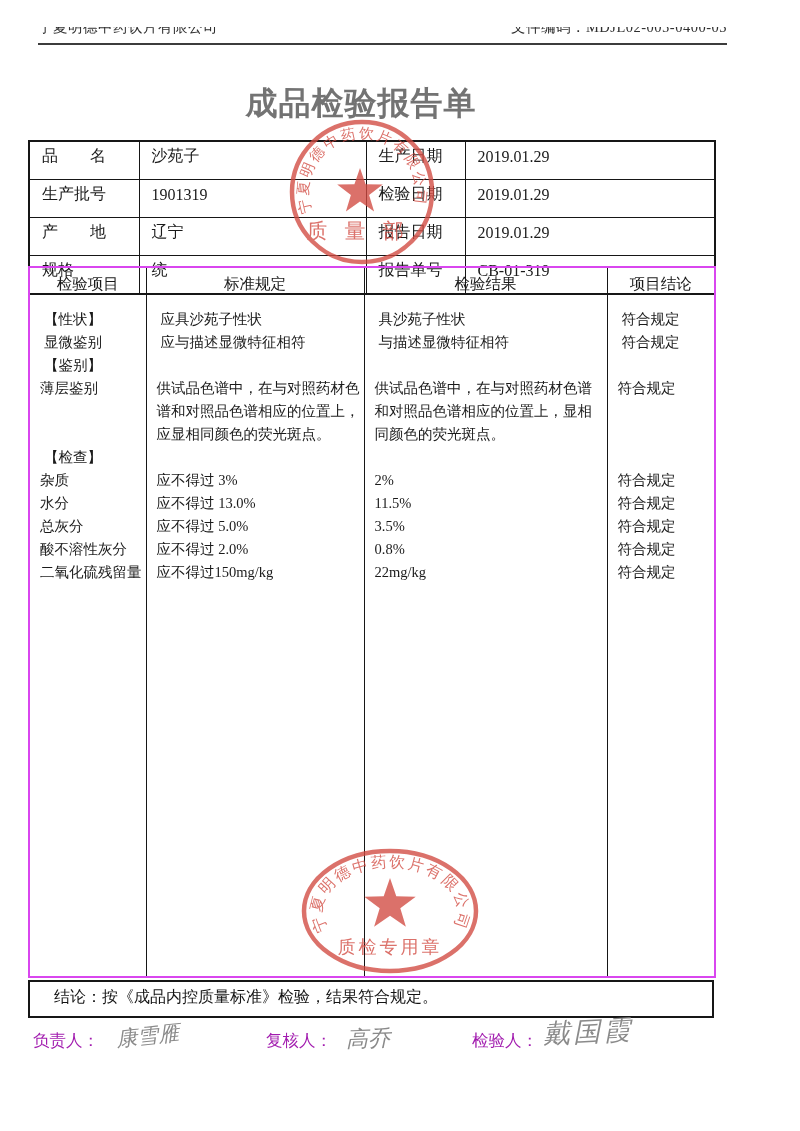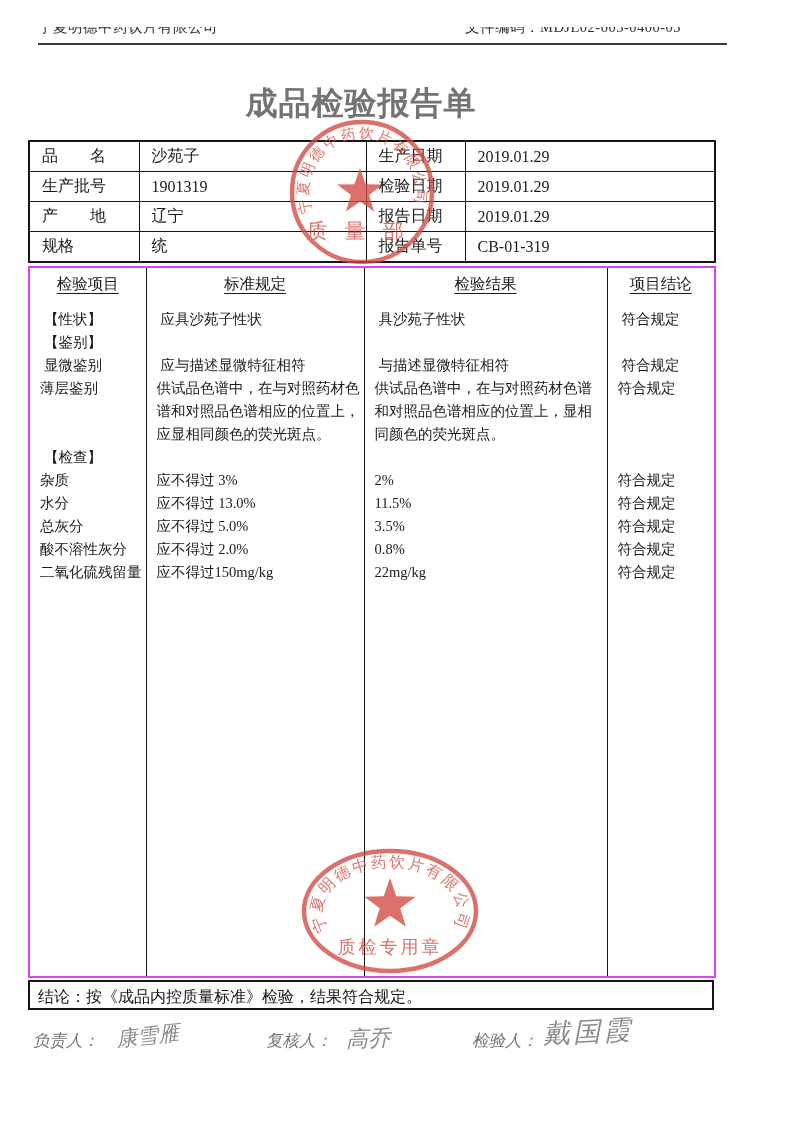--- a/index.html
+++ b/index.html
@@ -4,45 +4,45 @@
 <style>
   html,body{margin:0;padding:0;background:#fff;}
   .doc{
     position:relative;width:800px;height:1131px;background:#ffffff;overflow:hidden;
     font-family:"Liberation Serif","DejaVu Serif",serif;color:#1a1a1a;
   }
   
   .hdr-clip{position:absolute;top:27px;height:12px;overflow:hidden;}
   .hdr-clip span{display:block;margin-top:-9px;font-size:14.5px;letter-spacing:.5px;color:#2e2e2e;white-space:nowrap;}
   .hdr-left{left:38px;width:330px;}
-  .hdr-right{left:465px;width:262px;text-align:left;}
+  .hdr-right{left:465px;width:262px;text-align:right;}
   .hdr-rule{position:absolute;left:38px;top:43px;width:689px;border-top:2px solid #3c3c3c;}
   
   .title{position:absolute;left:28px;top:82px;width:666px;text-align:center;
          font-size:32px;font-weight:bold;letter-spacing:1px;color:#737373;}
   
   table{border-collapse:collapse;table-layout:fixed;}
   .info{position:absolute;left:28px;top:140px;width:686px;border:2px solid #161616;}
-  .info td{border:1.5px solid #161616;height:29px;font-size:16px;padding:0 2px 0 12px;
+  .info td{border:1.5px solid #161616;height:29px;font-size:16px;padding:0 2px 8px 12px;
            white-space:nowrap;overflow:hidden;}
   
   .insp{position:absolute;left:28px;top:266px;width:686px;height:712px;border:2px solid #d946ef;}
   .insp th,.insp td{border-left:1.5px solid #161616;border-right:1.5px solid #161616;
            border-top:none;border-bottom:none;vertical-align:top;font-weight:normal;}
   .insp th{height:30px;font-size:15.5px;text-align:center;vertical-align:middle;
            text-decoration:underline;text-underline-offset:4px;}
   .insp td{font-size:14.5px;line-height:23px;padding:0 3px 0 10px;}
   .insp td.c1{}
   tr.sp td{height:8px;}
   tr.r1 td{height:23px;padding-left:14px;} tr.r4 td{height:69px;margin-top:36px;} tr.r6 td{height:22px;} tr.r11 td{height:48px;}
   
-  .concl{position:absolute;left:28px;top:980px;width:686px;height:30px;box-sizing:border-box;
-         border:2px solid #161616;font-size:16px;line-height:30px;padding-left:8px;color:#141414;}
-  
-  .sig-label{position:absolute;top:1030px;font-size:16.5px;color:#737373;font-style:italic;}
+  .concl{position:absolute;left:28px;top:980px;width:686px;height:38px;box-sizing:border-box;
+         border:2px solid #161616;font-size:16px;line-height:30px;padding-left:24px;color:#141414;}
+  
+  .sig-label{position:absolute;top:1030px;font-size:16.5px;color:#a21caf;}
   .sig-name{position:absolute;color:#8a8a8a;font-style:italic;white-space:nowrap;
             font-family:"DejaVu Serif","Liberation Serif",serif;}
   
   .stamp{position:absolute;opacity:.78;}
   .stamp text{font-family:"Liberation Serif","DejaVu Serif",serif;}
 </style>
 </head>
 <body>
 
 <div class="doc">
@@ -112,30 +112,30 @@
           <td></td>
           <td></td>
         </tr>
     <tr class="r1">
       <td class="c1">【性状】</td>
       <td>应具沙苑子性状</td>
       <td>具沙苑子性状</td>
       <td>符合规定</td>
     </tr>
     <tr class="r1">
-      <td class="c1">【鉴别】</td>
-      <td></td>
-      <td></td>
-      <td></td>
-    </tr>
-    <tr class="r1">
       <td class="c1">显微鉴别</td>
       <td>应与描述显微特征相符</td>
       <td>与描述显微特征相符</td>
       <td>符合规定</td>
+    </tr>
+    <tr class="r1">
+      <td class="c1">【鉴别】</td>
+      <td></td>
+      <td></td>
+      <td></td>
     </tr>
     <tr class="r4">
       <td class="c1">薄层鉴别</td>
       <td>供试品色谱中，在与对照药材色谱和对照品色谱相应的位置上，应显相同颜色的荧光斑点。</td>
       <td>供试品色谱中，在与对照药材色谱和对照品色谱相应的位置上，显相同颜色的荧光斑点。</td>
       <td>符合规定</td>
     </tr>
     <tr class="r1">
       <td class="c1">【检查】</td>
       <td></td>

